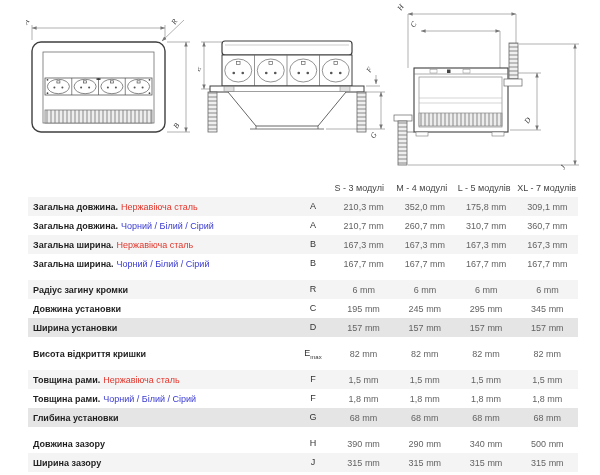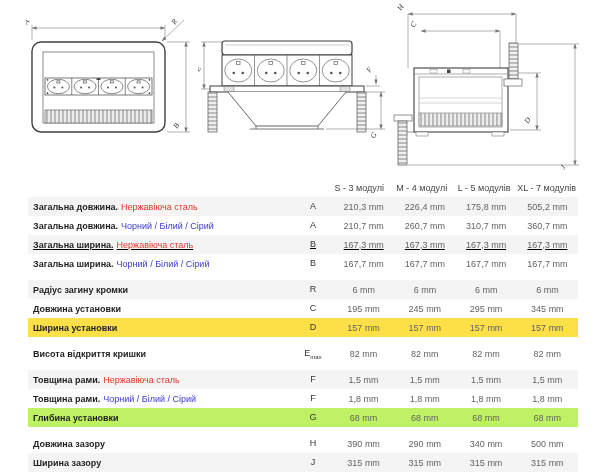--- a/index.html
+++ b/index.html
@@ -211,37 +211,37 @@
   <div id="rows">
       <div class="group">
         <div class="row" style="background: rgb(244, 244, 244);">
     <div class="cell label">
       <span class="label-main">Загальна довжина.</span><span class="label-variant" style="color: rgb(226, 53, 43);">Нержавіюча сталь</span>
     </div>
     <div class="cell letter">
       <span class="letter-main">A</span><sub class="letter-sub"></sub>
     </div>
     <div class="cell value">210,3 mm</div>
-    <div class="cell value">226,4 mm</div>
+    <div class="cell value">352,0 mm</div>
     <div class="cell value">175,8 mm</div>
-    <div class="cell value">505,2 mm</div>
+    <div class="cell value">309,1 mm</div>
   </div>
         <div class="row">
     <div class="cell label">
       <span class="label-main">Загальна довжина.</span><span class="label-variant" style="color: rgb(58, 58, 209);">Чорний / Білий / Сірий</span>
     </div>
     <div class="cell letter">
       <span class="letter-main">A</span><sub class="letter-sub"></sub>
     </div>
     <div class="cell value">210,7 mm</div>
     <div class="cell value">260,7 mm</div>
     <div class="cell value">310,7 mm</div>
     <div class="cell value">360,7 mm</div>
   </div>
-        <div class="row" style="background: rgb(244, 244, 244); text-decoration: underline;">
+        <div class="row" style="background: rgb(244, 244, 244);">
     <div class="cell label">
       <span class="label-main">Загальна ширина.</span><span class="label-variant" style="color: rgb(226, 53, 43);">Нержавіюча сталь</span>
     </div>
     <div class="cell letter">
       <span class="letter-main">B</span><sub class="letter-sub"></sub>
     </div>
     <div class="cell value">167,3 mm</div>
     <div class="cell value">167,3 mm</div>
     <div class="cell value">167,3 mm</div>
     <div class="cell value">167,3 mm</div>
@@ -277,21 +277,21 @@
       <span class="label-main">Довжина установки</span><span class="label-variant"></span>
     </div>
     <div class="cell letter">
       <span class="letter-main">C</span><sub class="letter-sub"></sub>
     </div>
     <div class="cell value">195 mm</div>
     <div class="cell value">245 mm</div>
     <div class="cell value">295 mm</div>
     <div class="cell value">345 mm</div>
   </div>
-        <div class="row" style="background: #fde047; align-items: center;">
+        <div class="row" style="background: #e5e5e5; align-items: center;">
     <div class="cell label">
       <span class="label-main">Ширина установки</span><span class="label-variant"></span>
     </div>
     <div class="cell letter">
       <span class="letter-main">D</span><sub class="letter-sub"></sub>
     </div>
     <div class="cell value">157 mm</div>
     <div class="cell value">157 mm</div>
     <div class="cell value">157 mm</div>
     <div class="cell value">157 mm</div>
@@ -329,21 +329,21 @@
       <span class="label-main">Товщина рами.</span><span class="label-variant" style="color: rgb(58, 58, 209);">Чорний / Білий / Сірий</span>
     </div>
     <div class="cell letter">
       <span class="letter-main">F</span><sub class="letter-sub"></sub>
     </div>
     <div class="cell value">1,8 mm</div>
     <div class="cell value">1,8 mm</div>
     <div class="cell value">1,8 mm</div>
     <div class="cell value">1,8 mm</div>
   </div>
-        <div class="row" style="background: #bef264;">
+        <div class="row" style="background: #e5e5e5;">
     <div class="cell label">
       <span class="label-main">Глибина установки</span><span class="label-variant"></span>
     </div>
     <div class="cell letter">
       <span class="letter-main">G</span><sub class="letter-sub"></sub>
     </div>
     <div class="cell value">68 mm</div>
     <div class="cell value">68 mm</div>
     <div class="cell value">68 mm</div>
     <div class="cell value">68 mm</div>

